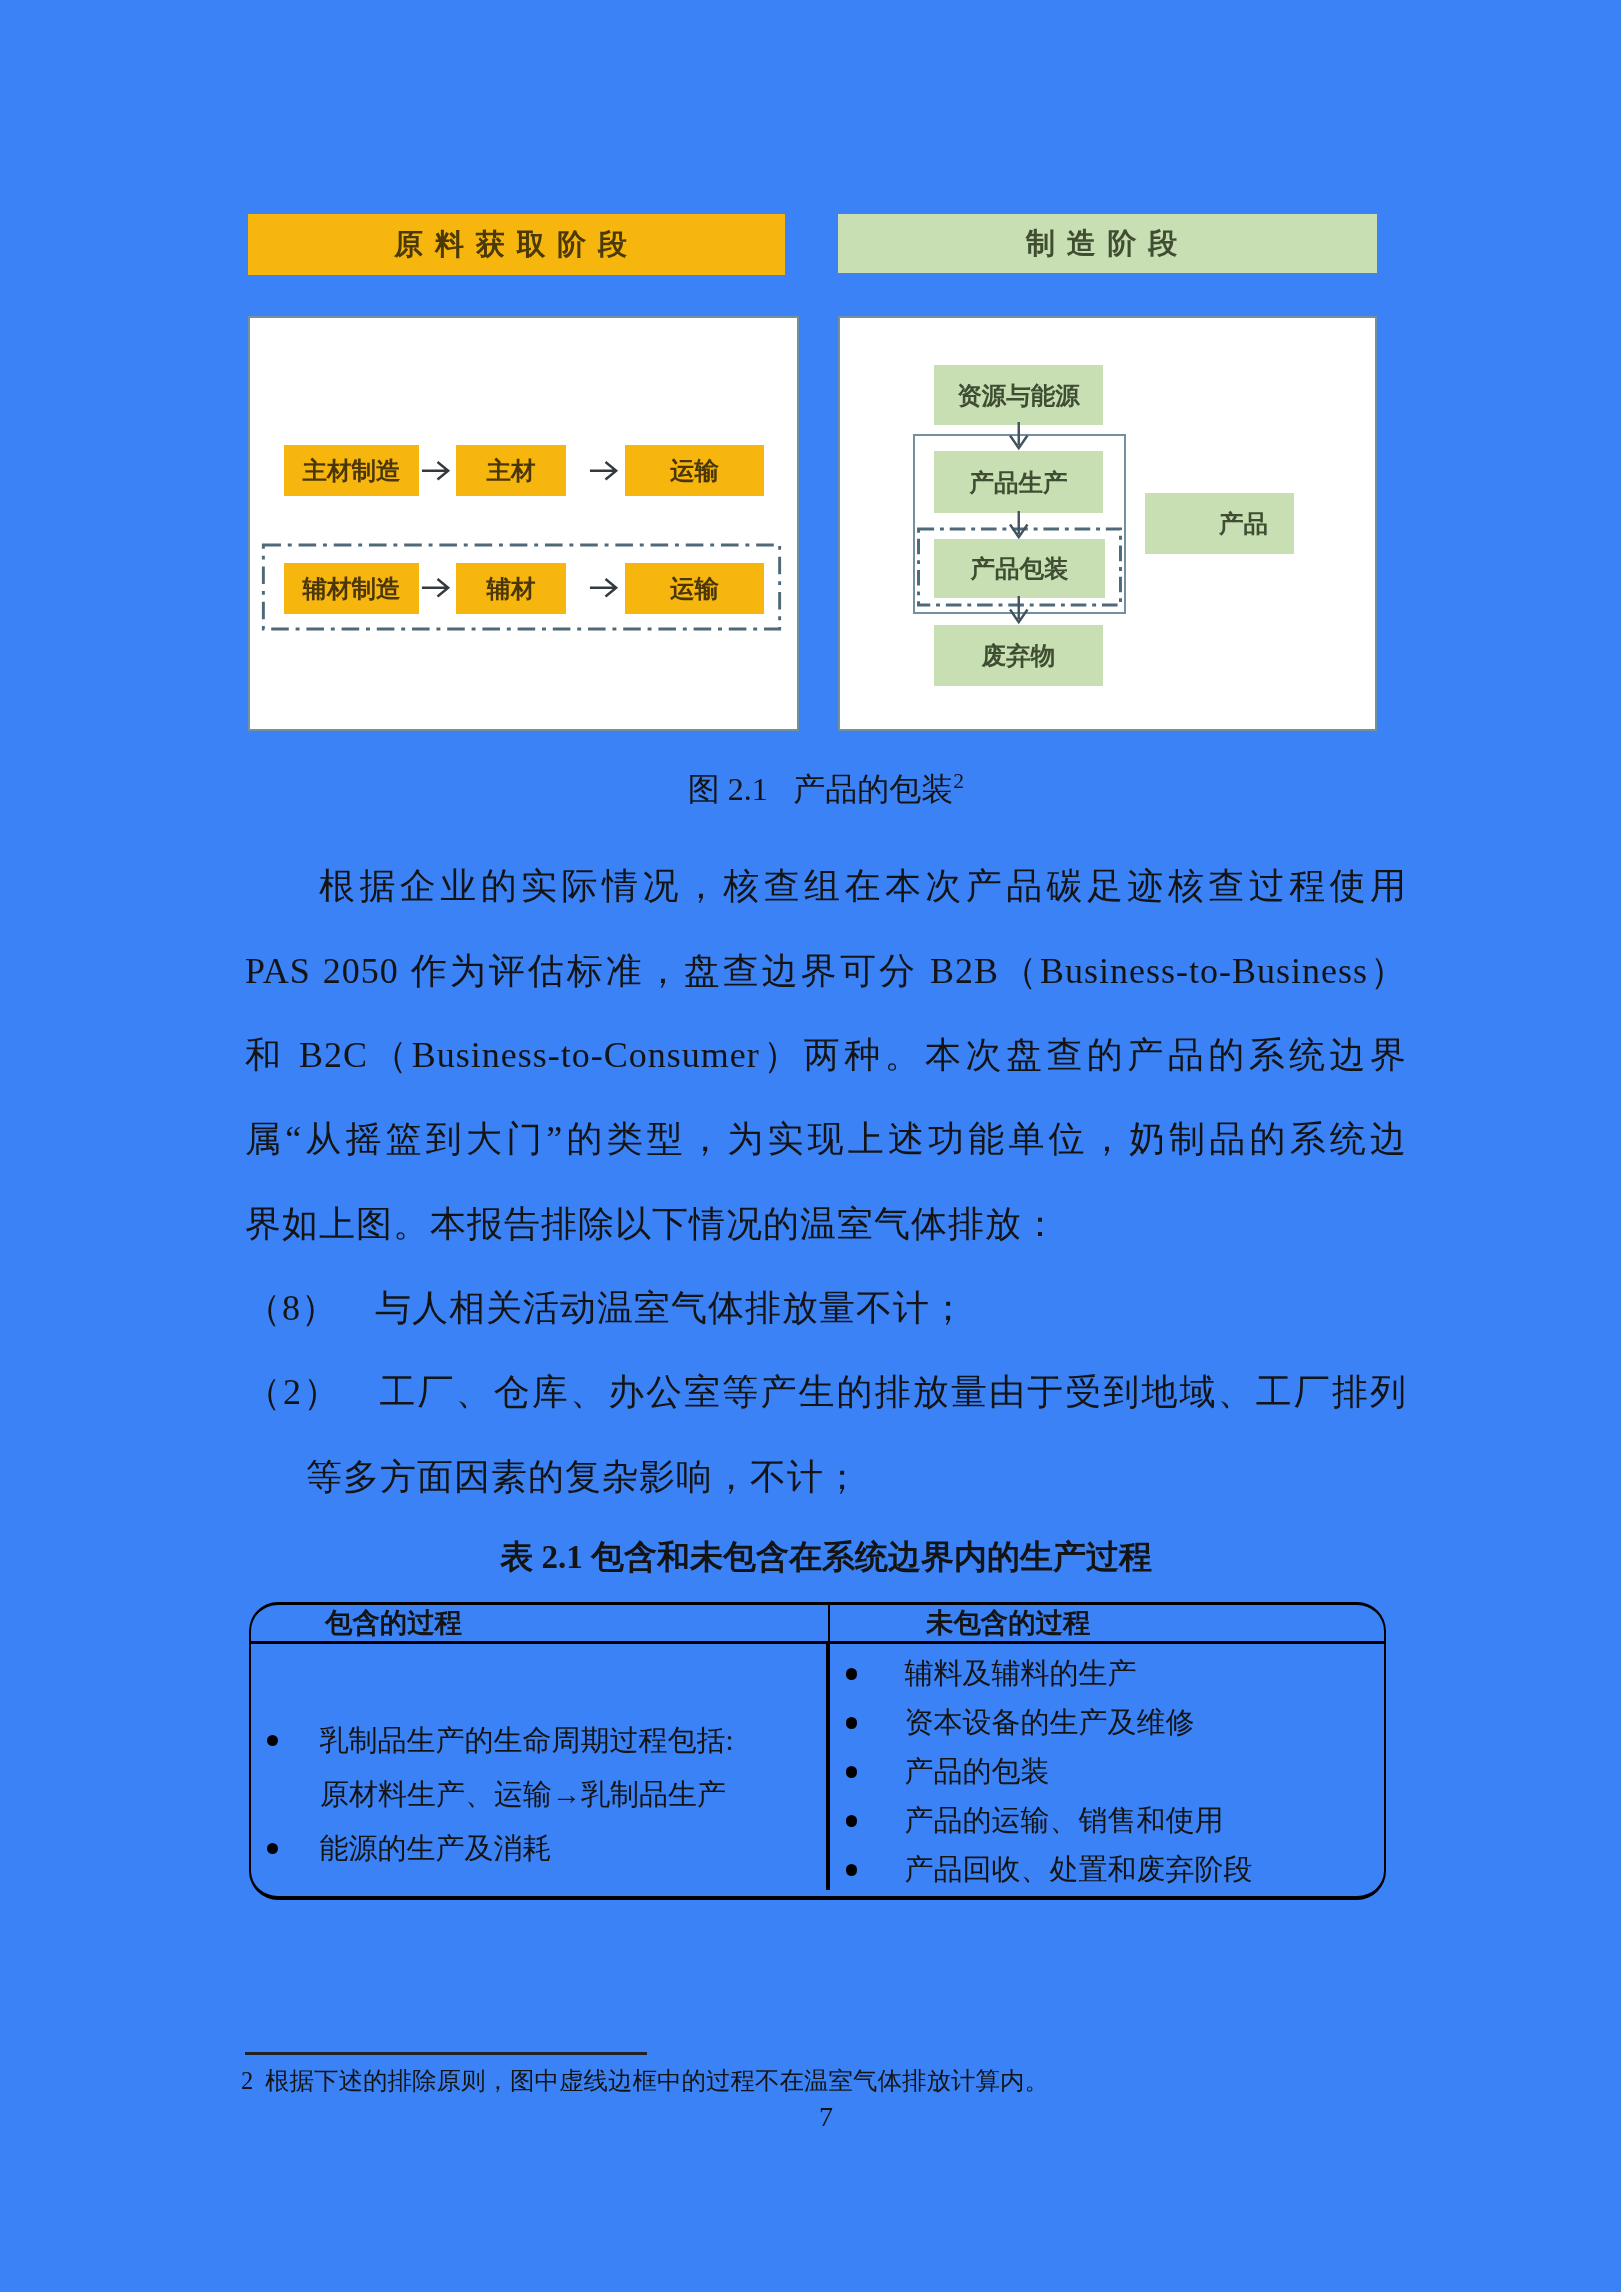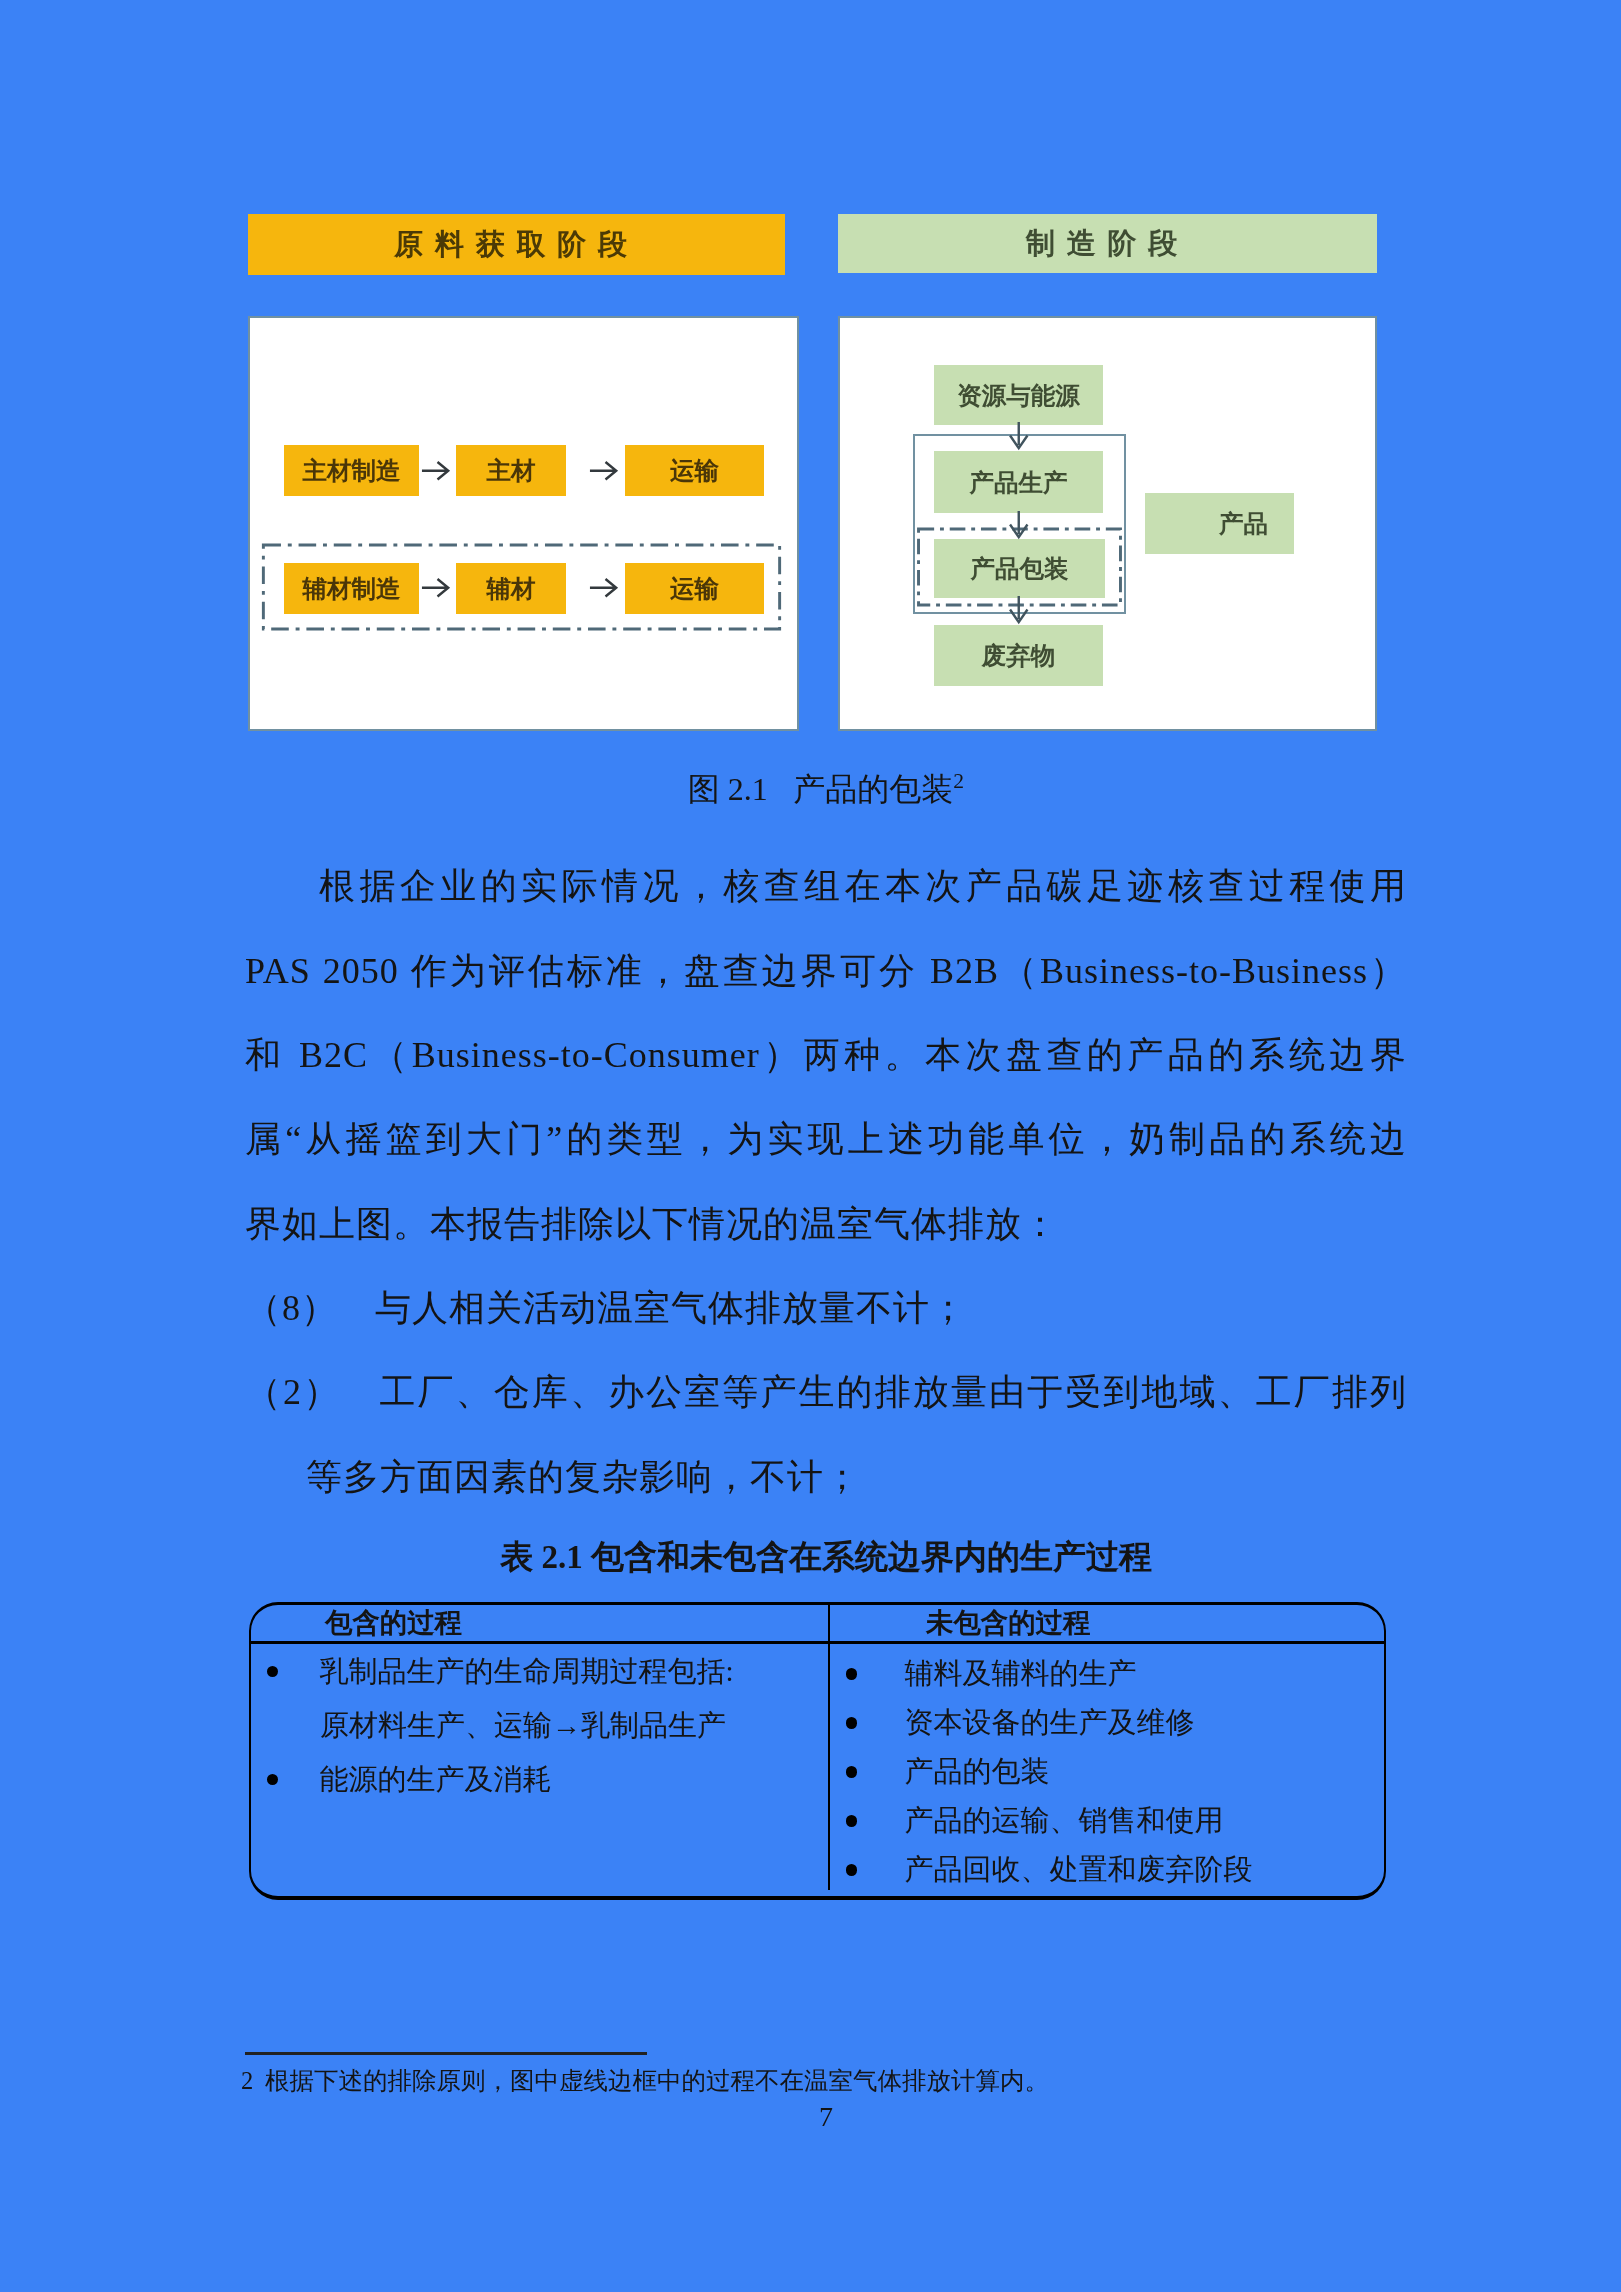--- a/index.html
+++ b/index.html
@@ -54,21 +54,21 @@
 
   
   .tbl { left:249px; top:1602px; width:1137px; height:298px;
     border-top:3.9px solid #000; border-bottom:4.9px solid #000;
     border-left:2px solid #000; border-right:2px solid #000;border-radius:29px; }
   .thead { display:flex; border-bottom:3.9px solid #000; height:39px; align-items:center; }
   .th1 { width:579px; padding-left:74px; border-right:2px solid #000; height:100%;
          display:flex; align-items:center; font-weight:bold; font-size:27.4px; }
   .th2 { flex:1; padding-left:96px; font-weight:bold; font-size:27.4px; }
   .tbody { display:flex; height:246px; }
-  .td1 { width:579px; border-right:2px solid #000000; font-size:29px; }
+  .td1 { width:579px; border-right:4px solid #000000; padding-top:69px; font-size:29px; }
   .td2 { flex:1; padding-top:4.9px; font-size:29px; }
   .li { display:flex; line-height:54px; }
   .td2 .li { line-height:49px; }
   .dot { width:11.8px; height:11.8px; border-radius:50%; background:#000; flex:0 0 11.8px;
          margin-top:21.6px; }
   .td1 .dot { margin-left:15.7px; margin-right:41px; }
   .td2 .dot { margin-left:15.7px; margin-right:47px; margin-top:19.6px; }
   .li-cont { margin-left:69px; line-height:54px; }
 
   

